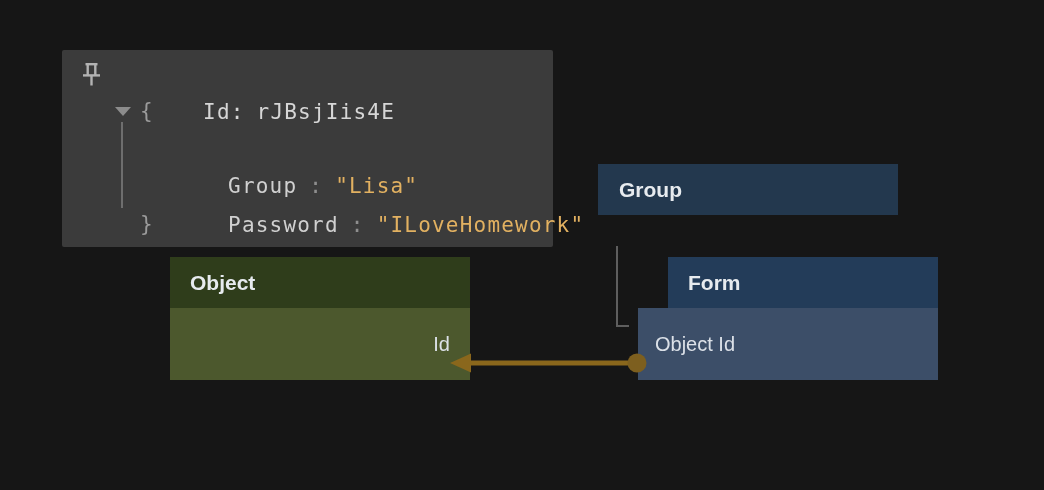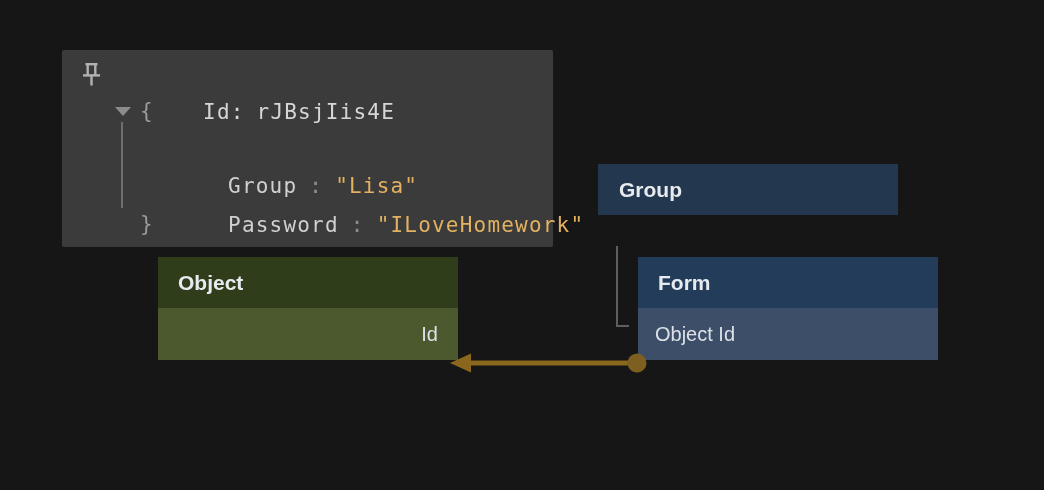--- a/index.html
+++ b/index.html
@@ -40,30 +40,30 @@
     position:absolute; left:53px; top:57px; width:0; height:0;
     border-left:8px solid transparent; border-right:8px solid transparent;
     border-top:9px solid var(--panel-expander);
   }
   .guide { position:absolute; left:59px; top:72px; width:2px; height:86px;
     background:var(--panel-guide); }
   
   .node { position:absolute; width:300px; }
   .node-header { height:51px; display:flex; align-items:center;
     padding:0 20px; font-size:21px; font-weight:700; color:var(--node-title); }
-  .node-row { height:52px; display:flex; align-items:center;
+  .node-row { height:72px; display:flex; align-items:center;
     font-size:20px; color:var(--node-field); }
-  .node-object { left:158px; top:257px; }
+  .node-object { left:170px; top:257px; }
   .node-object .node-header { background:var(--object-header-bg); }
   .node-object .node-row { background:var(--object-body-bg);
     justify-content:flex-end; padding:0 20px; }
   .node-group { left:598px; top:164px; }
   .node-group .node-header { background:var(--group-bg); padding:0 21px; }
   .node-form { left:638px; top:257px; }
-  .node-form .node-header { background:var(--form-header-bg); }
+  .node-form .node-header { background:var(--form-header-bg);margin-left:30px; }
   .node-form .node-row { background:var(--form-body-bg); padding:8px 17px; }
   
   .tree-v { position:absolute; left:616px; top:246px; width:2px; height:80px;
     background:var(--tree-line); }
   .tree-h { position:absolute; left:616px; top:325px; width:13px; height:2px;
     background:var(--tree-line); }
   .wires { position:absolute; left:0; top:0; width:1044px; height:490px;
     pointer-events:none; }
 </style>
 </head>

